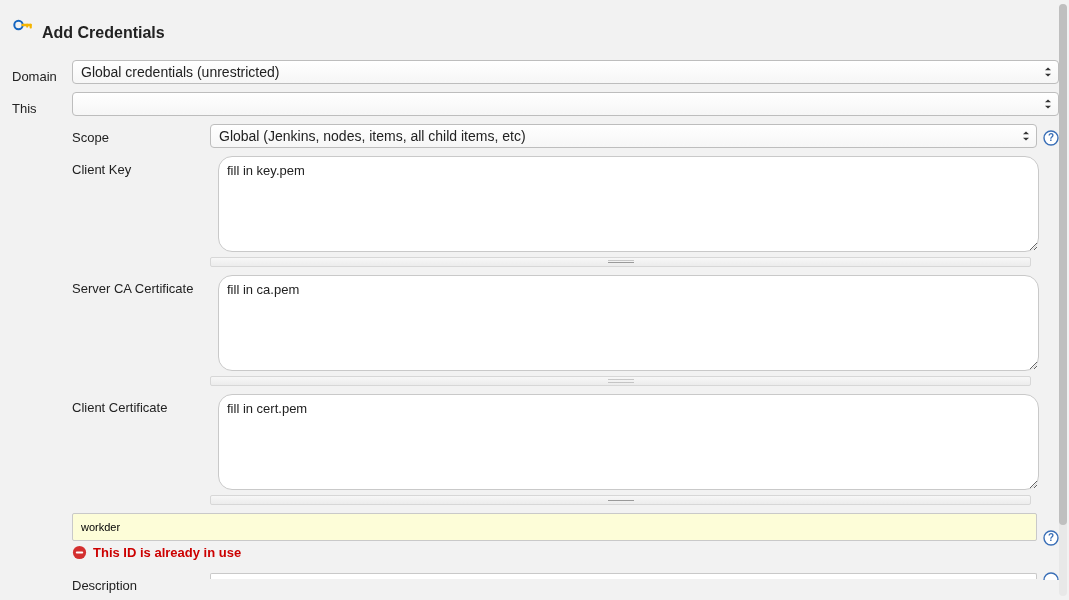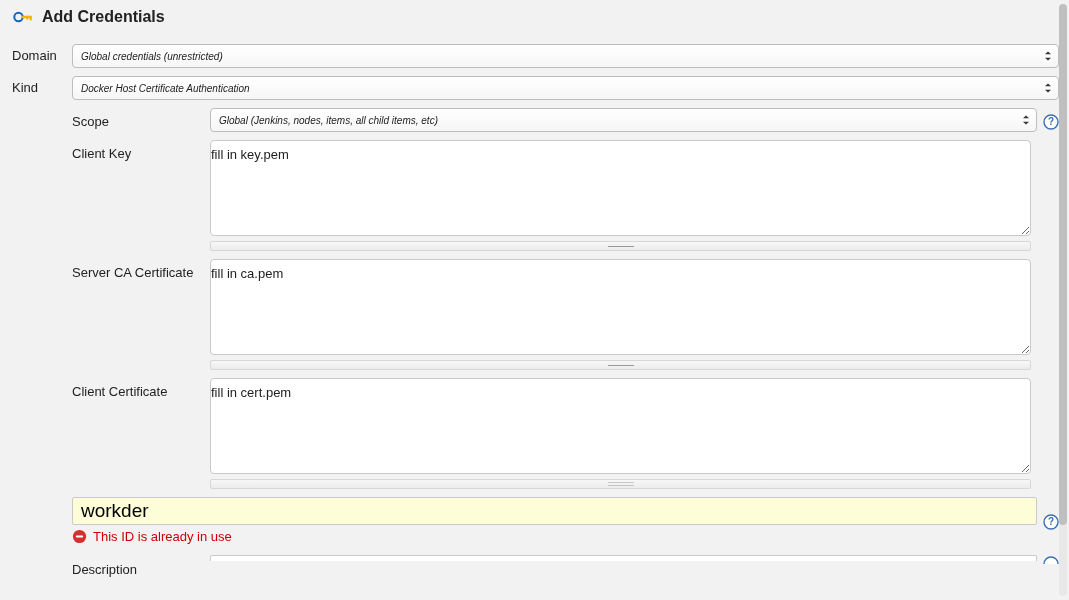--- a/index.html
+++ b/index.html
@@ -17,24 +17,25 @@
       margin-bottom: 18px;
     }
     .key-icon {
       width: 22px; height: 18px;
       display: inline-flex; align-items: center; justify-content: center;
     }
     .header-title {
       font-size: 16px;
       font-weight: bold;
       color: #222;
+      margin-top: 16px;
     }
     .row {
       display: flex;
-      align-items: flex-start;
+      align-items: flex-end;
       margin-bottom: 8px;
     }
     .col-label {
       width: 60px;
       padding-top: 4px;
       color: #222;
     }
     .col-field {
       flex: 1;
     }
@@ -43,22 +44,22 @@
       background: linear-gradient(#ffffff,#f6f6f6);
       border: 1px solid #bdbdbd;
       border-radius: 4px;
       height: 24px;
       display: flex;
       align-items: center;
       padding: 0 22px 0 8px;
     }
     .select-text {
       color: #222;
-      font-size: 10px;
-      white-space: nowrap; overflow: hidden; text-overflow: ellipsis; font-style: italic;
+      font-size: 14px;
+      white-space: nowrap; overflow: hidden; text-overflow: ellipsis;
     }
     .select-caret {
       position: absolute; right: 6px; top: 50%; transform: translateY(-50%);
       display: flex; flex-direction: column; gap: 1px; align-items: center;
     }
     .sub-block {
       margin-left: 60px;
     }
     .sub-row {
       display: flex;
@@ -79,26 +80,27 @@
     .scope-row .sub-field .select-wrap { flex: 1; }
     .help-icon {
       margin-top: 3px;
       width: 16px; height: 16px; flex: 0 0 16px;
     }
     textarea {
       width: 100%;
       height: 96px;
       background: #fff;
       border: 1px solid #c9c9c9;
-      border-radius: 4px;
-      padding: 6px 0;
+      border-radius: 14px;
+      padding: 6px 8px;
       font-family: inherit;
       font-size: 13px;
       color: #222;
       resize: both;
+      margin-left: 8px;
     }
     .resize-bar {
       height: 10px;
       margin-top: 2px;
       background: linear-gradient(#f7f7f7,#ececec);
       border: 1px solid #d7d7d7;
       border-radius: 2px;
       position: relative;
     }
     .resize-bar::after {
@@ -107,37 +109,37 @@
       left: 50%; top: 50%; transform: translate(-50%,-50%);
       width: 26px; height: 3px;
       background: repeating-linear-gradient(
         0deg,#9a9a9a 0,#9a9a9a 1px,transparent 1px,transparent 3px);
     }
     input[type="text"] {
       width: 100%;
       height: 28px;
       padding: 4px 8px;
       font-family: inherit;
-      font-size: 19px;
+      font-size: 11px;
       border: 1px solid #c9c9c9;
       border-radius: 2px;
       background: #fff;
     }
     input.highlight {
       background: #fdfdd8;
     }
     .error-line {
       display: flex;
       align-items: center;
       gap: 6px;
       margin-top: 4px;
     }
     .error-text {
       color: #cc0000;
-      font-weight: normal;
+      font-weight: bold;
     }
     .error-badge {
       width: 15px; height: 15px;
     }
     .textarea-block .help-spacer { width: 22px; flex: 0 0 22px; }
     .scrollbar {
       position: fixed;
       right: 2px; top: 4px; bottom: 4px; width: 8px;
       background: #e8e8e8;
       border-radius: 4px;
@@ -171,24 +173,23 @@
         <svg width="8" height="10" viewBox="0 0 8 10">
             <path d="M1 3.2 L4 0.5 L7 3.2 Z" fill="#333"></path>
             <path d="M1 6.8 L4 9.5 L7 6.8 Z" fill="#333"></path>
           </svg>
       </span>
     </div>
   </div>
 </div>
 
 <div class="row">
-  <div class="col-label">Kind</div>
+  <div class="col-label">This</div>
   <div class="col-field">
     <div class="select-wrap">
-      <span class="select-text">Docker Host Certificate Authentication</span>
       <span class="select-caret">
         <svg width="8" height="10" viewBox="0 0 8 10">
             <path d="M1 3.2 L4 0.5 L7 3.2 Z" fill="#333"></path>
             <path d="M1 6.8 L4 9.5 L7 6.8 Z" fill="#333"></path>
           </svg>
       </span>
     </div>
   </div>
 </div>
 

